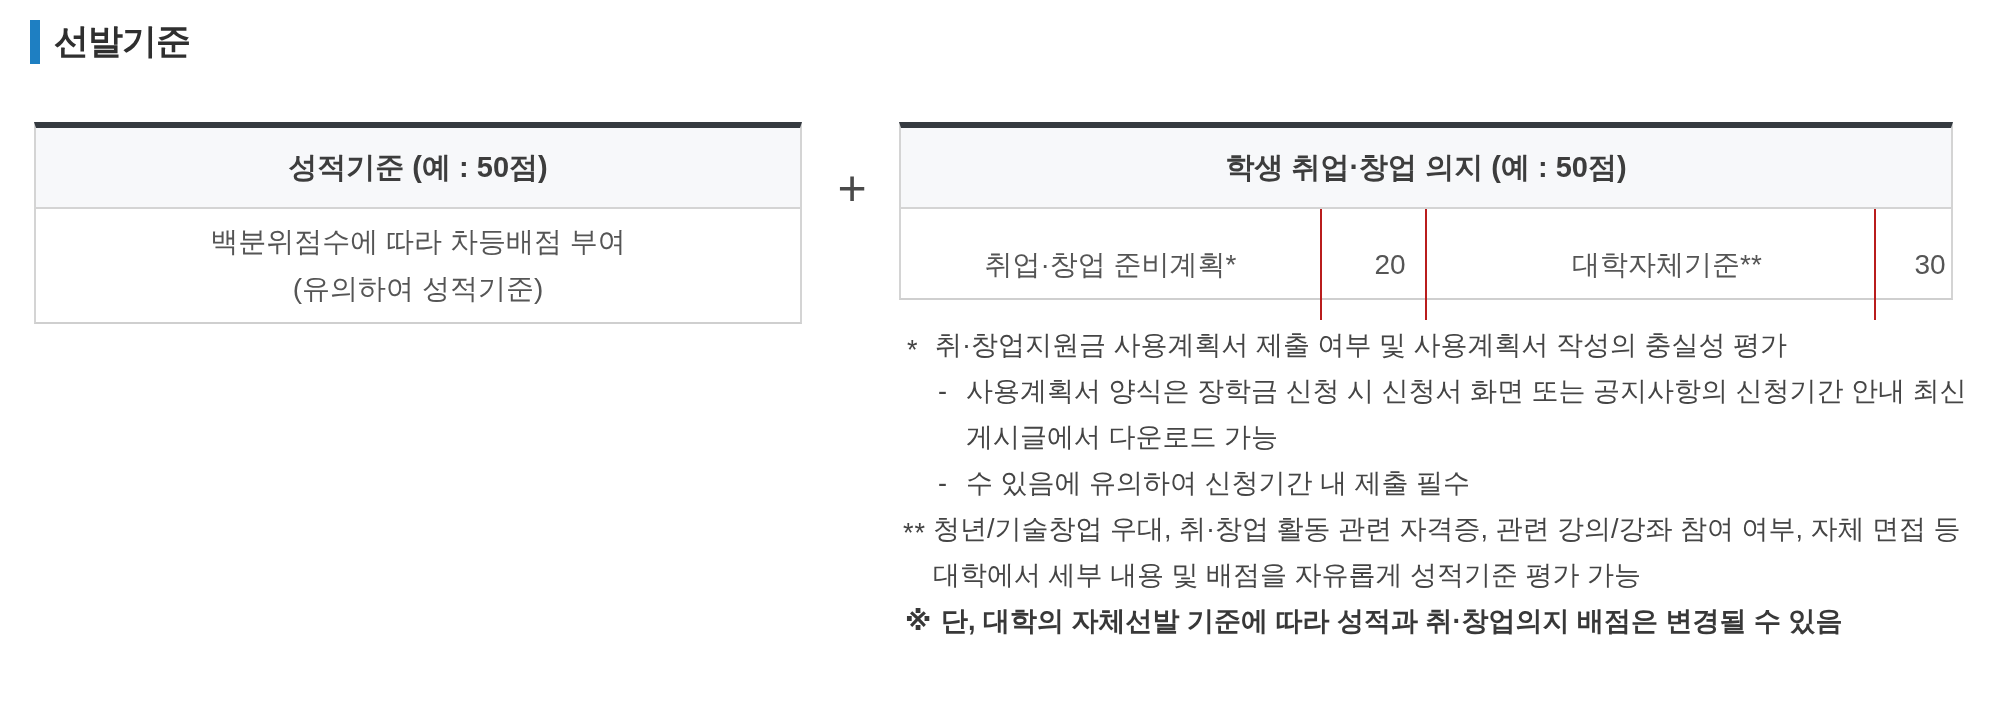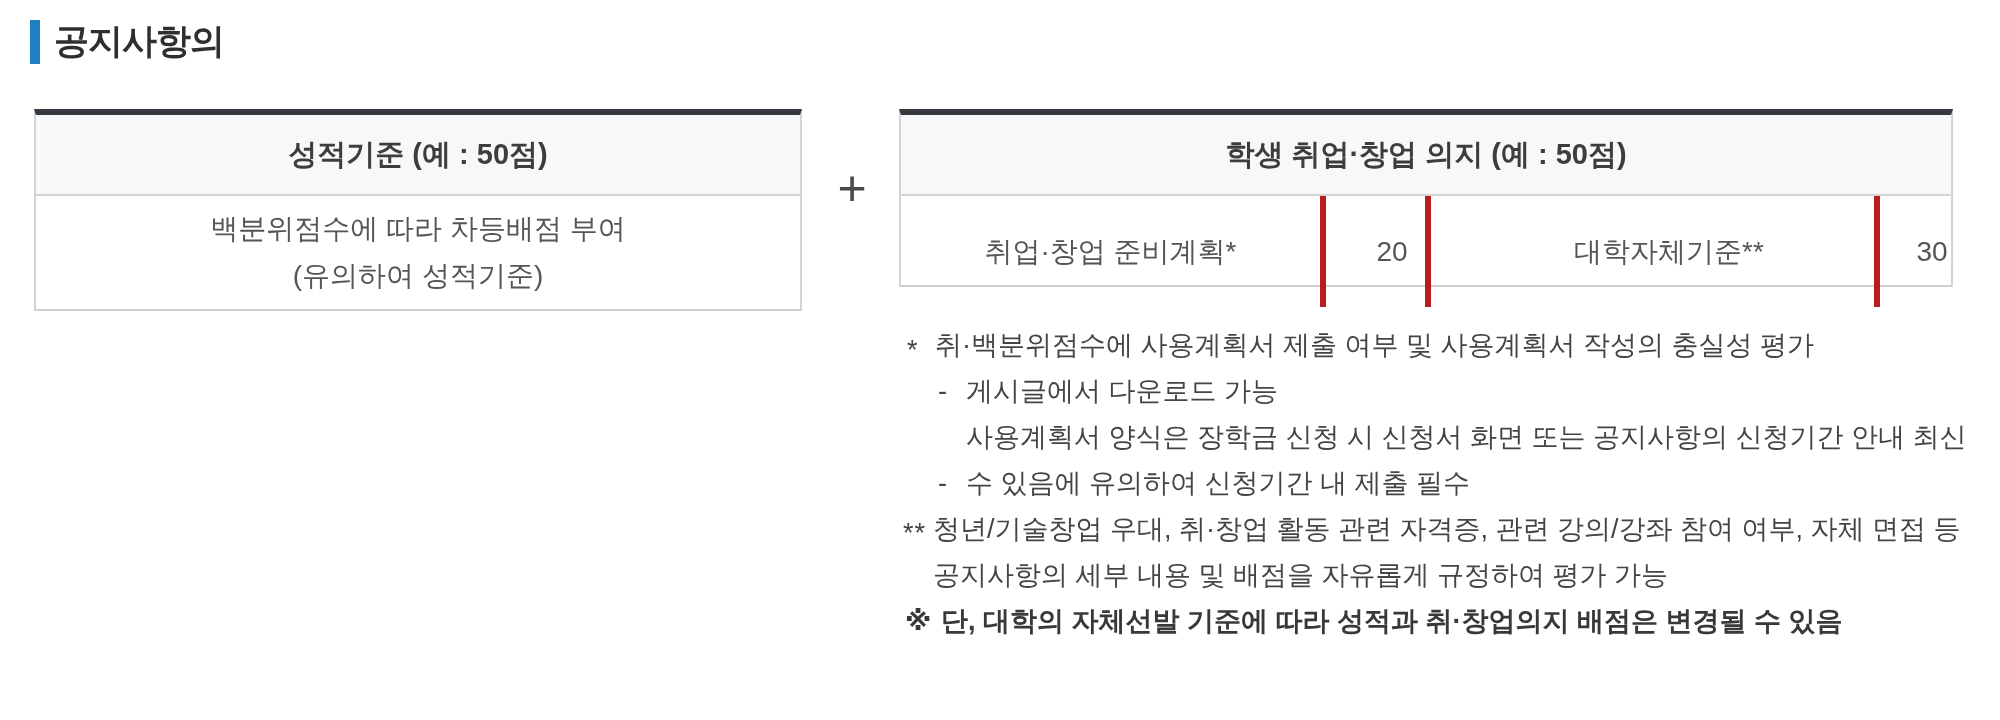--- a/index.html
+++ b/index.html
@@ -6,34 +6,34 @@
   html,body { width:2000px; height:720px; background:#ffffff;
     font-family:"Liberation Sans","DejaVu Sans",sans-serif; color:#444; }
   .canvas { position:relative; width:2000px; height:720px; overflow:hidden; }
 
   
   .section-title { position:absolute; left:30px; top:18px; display:flex; align-items:center; }
   .title-bar { width:10px; height:44px; background:#1e7fc2; margin-right:14px; }
   .title-text { font-size:35px; font-weight:bold; color:#2f2f2f; letter-spacing:-1px; }
 
   
-  .score-table { position:absolute; top:109px; background:#fff;
+  .score-table { position:absolute; top:122px; background:#fff;
     border-top:6px solid #353a40; border-left:2px solid #d4d4d4;
     border-right:2px solid #d4d4d4; border-bottom:2px solid #cfcfcf; }
   .tbl-left  { left:34px;  width:768px;  height:202px; }
   .tbl-right { left:899px; width:1054px; height:178px; }
   .tbl-header { height:81px; background:#f7f8fa; border-bottom:2px solid #d4d4d4;
     display:flex; align-items:center; justify-content:center;
     font-size:29px; font-weight:bold; color:#3d3d3d; }
   .tbl-body { height:111px; display:flex; align-items:center; justify-content:center; }
   .body-lines { text-align:center; font-size:28px; color:#555; line-height:47px; }
   .cells-row { display:flex; height:111px; }
   .cell { display:flex; align-items:center; justify-content:center;
     font-size:28px; color:#555; }
-  .cell + .cell { border-left:6px solid #b91c1c;padding-left:33px; }
+  .cell + .cell { border-left:2px solid #b91c1c;padding-left:33px; }
   .c1 { width:419px;text-align:right; } .c2 { width:105px; } .c3 { width:449px; } .c4 { width:77px; }
 
   
   .plus { position:absolute; left:826px; top:160px; width:52px; text-align:center;
     font-size:50px; font-weight:400; color:#4a4a4a; line-height:56px; }
 
   
   .footnotes { position:absolute; left:899px; top:322px; width:1080px;
     font-size:27px; color:#454545; }
   .fn-row { display:flex; line-height:46px; }
@@ -45,21 +45,21 @@
   .fn-text { flex:1; }
   .fn-bold { font-weight:bold; color:#383838; }
 </style>
 </head>
 <body>
 
 <div class="canvas">
 
   <div class="section-title">
     <div class="title-bar"></div>
-    <div class="title-text">공지사항의</div>
+    <div class="title-text">선발기준</div>
   </div>
 
   <div class="score-table tbl-left">
     <div class="tbl-header">성적기준 (예 : 50점)</div>
     <div class="tbl-body">
       <div class="body-lines">
         <div>백분위점수에 따라 차등배점 부여</div>
         <div>(유의하여 성적기준)</div>
       </div>
     </div>
@@ -75,44 +75,44 @@
       <div class="cell c3">대학자체기준**</div>
       <div class="cell c4">30</div>
     </div>
   </div>
 
   <div class="footnotes">
 
     <div class="fn-row">
       <span class="fn-marker m-star">*</span>
       <div class="fn-text">
-        <div>취·백분위점수에 사용계획서 제출 여부 및 사용계획서 작성의 충실성 평가</div>
+        <div>취·창업지원금 사용계획서 제출 여부 및 사용계획서 작성의 충실성 평가</div>
       </div>
     </div>
 
     <div class="fn-row">
       <span class="fn-marker m-dash">-</span>
       <div class="fn-text">
+        <div>사용계획서 양식은 장학금 신청 시 신청서 화면 또는 공지사항의 신청기간 안내 최신</div>
         <div>게시글에서 다운로드 가능</div>
-        <div>사용계획서 양식은 장학금 신청 시 신청서 화면 또는 공지사항의 신청기간 안내 최신</div>
       </div>
     </div>
 
     <div class="fn-row">
       <span class="fn-marker m-dash">-</span>
       <div class="fn-text">
         <div>수 있음에 유의하여 신청기간 내 제출 필수</div>
       </div>
     </div>
 
     <div class="fn-row">
       <span class="fn-marker m-star2">**</span>
       <div class="fn-text">
         <div>청년/기술창업 우대, 취·창업 활동 관련 자격증, 관련 강의/강좌 참여 여부, 자체 면접 등</div>
-        <div>공지사항의 세부 내용 및 배점을 자유롭게 규정하여 평가 가능</div>
+        <div>대학에서 세부 내용 및 배점을 자유롭게 성적기준 평가 가능</div>
       </div>
     </div>
 
     <div class="fn-row fn-bold">
       <span class="fn-marker m-ref">※</span>
       <div class="fn-text">
         <div>단, 대학의 자체선발 기준에 따라 성적과 취·창업의지 배점은 변경될 수 있음</div>
       </div>
     </div>
 

